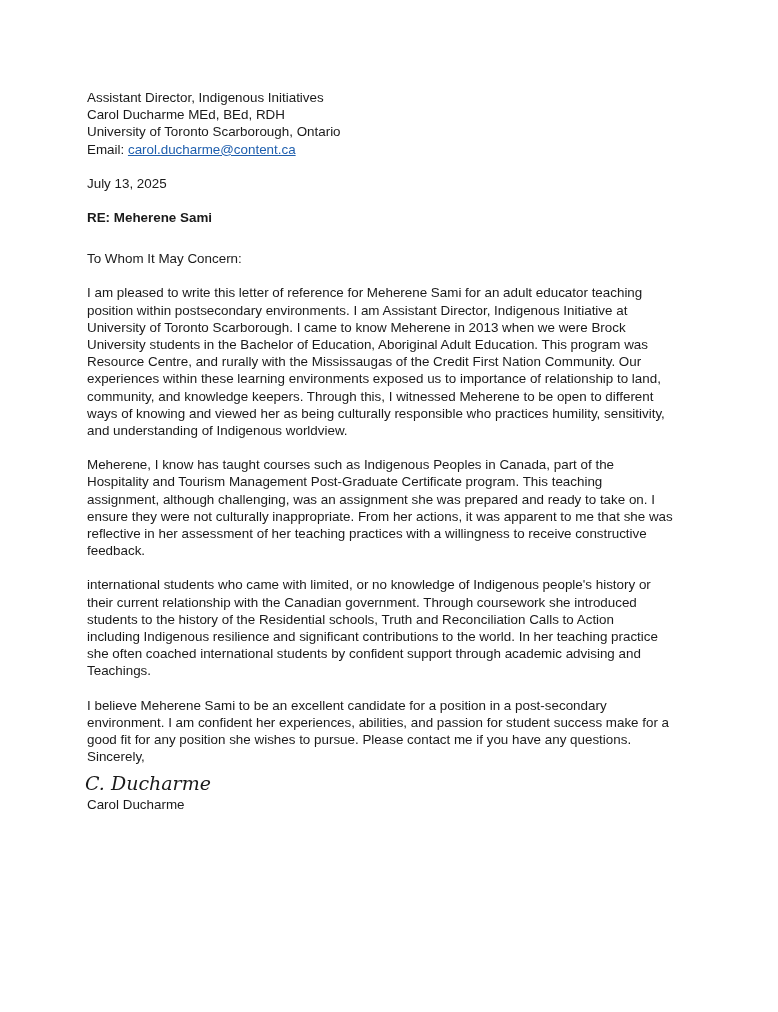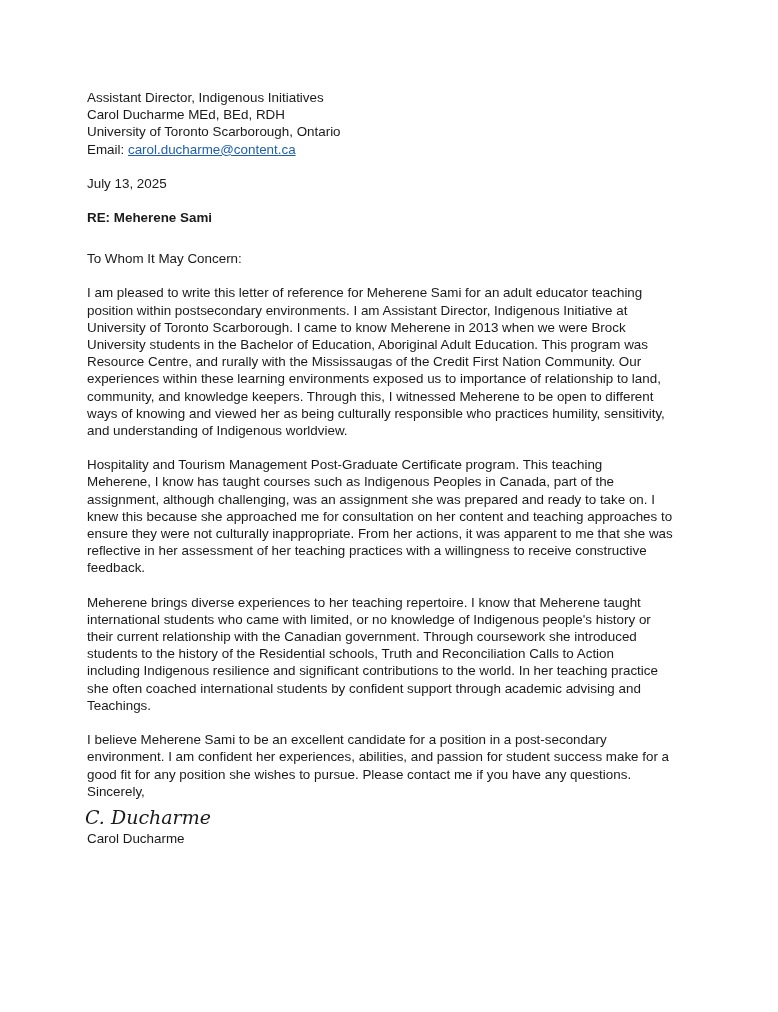--- a/index.html
+++ b/index.html
@@ -66,31 +66,29 @@
     <span class="line">University of Toronto Scarborough. I came to know Meherene in 2013 when we were Brock</span>
     <span class="line">University students in the Bachelor of Education, Aboriginal Adult Education. This program was</span>
     <span class="line">Resource Centre, and rurally with the Mississaugas of the Credit First Nation Community. Our</span>
     <span class="line">experiences within these learning environments exposed us to importance of relationship to land,</span>
     <span class="line">community, and knowledge keepers. Through this, I witnessed Meherene to be open to different</span>
     <span class="line">ways of knowing and viewed her as being culturally responsible who practices humility, sensitivity,</span>
     <span class="line">and understanding of Indigenous worldview.</span>
   </div>
 
   <div class="para">
+    <span class="line">Meherene, I know has taught courses such as Indigenous Peoples in Canada, part of the</span>
     <span class="line">Hospitality and Tourism Management Post-Graduate Certificate program. This teaching</span>
-    <span class="line">Meherene, I know has taught courses such as Indigenous Peoples in Canada, part of the</span>
     <span class="line">assignment, although challenging, was an assignment she was prepared and ready to take on. I</span>
-    <span class="line">knew this because she approached me for consultation on her content and teaching approaches to</span>
     <span class="line">ensure they were not culturally inappropriate. From her actions, it was apparent to me that she was</span>
     <span class="line">reflective in her assessment of her teaching practices with a willingness to receive constructive</span>
     <span class="line">feedback.</span>
   </div>
 
   <div class="para">
-    <span class="line">Meherene brings diverse experiences to her teaching repertoire. I know that Meherene taught</span>
     <span class="line">international students who came with limited, or no knowledge of Indigenous people's history or</span>
     <span class="line">their current relationship with the Canadian government. Through coursework she introduced</span>
     <span class="line">students to the history of the Residential schools, Truth and Reconciliation Calls to Action</span>
     <span class="line">including Indigenous resilience and significant contributions to the world. In her teaching practice</span>
     <span class="line">she often coached international students by confident support through academic advising and</span>
     <span class="line">Teachings.</span>
   </div>
 
   <div class="para">
     <span class="line">I believe Meherene Sami to be an excellent candidate for a position in a post-secondary</span>

